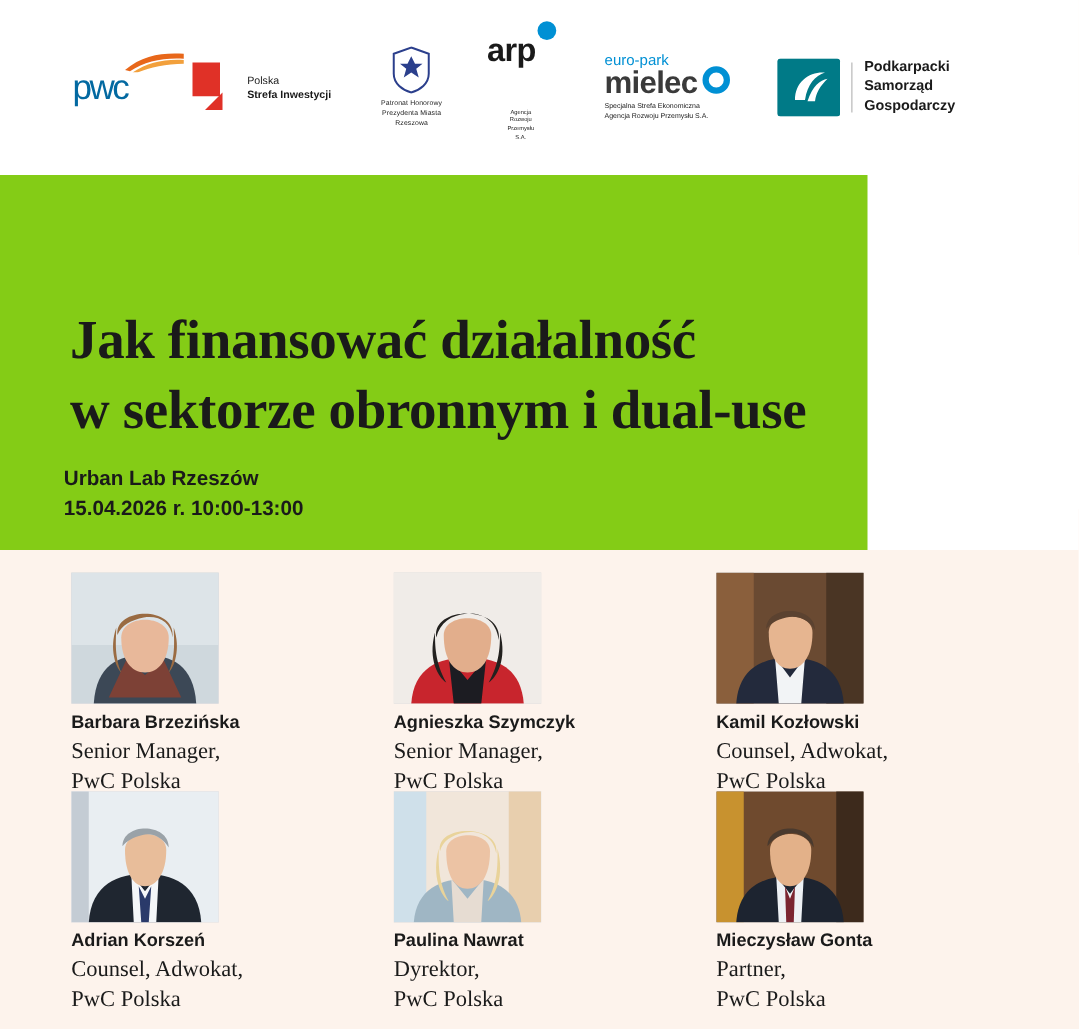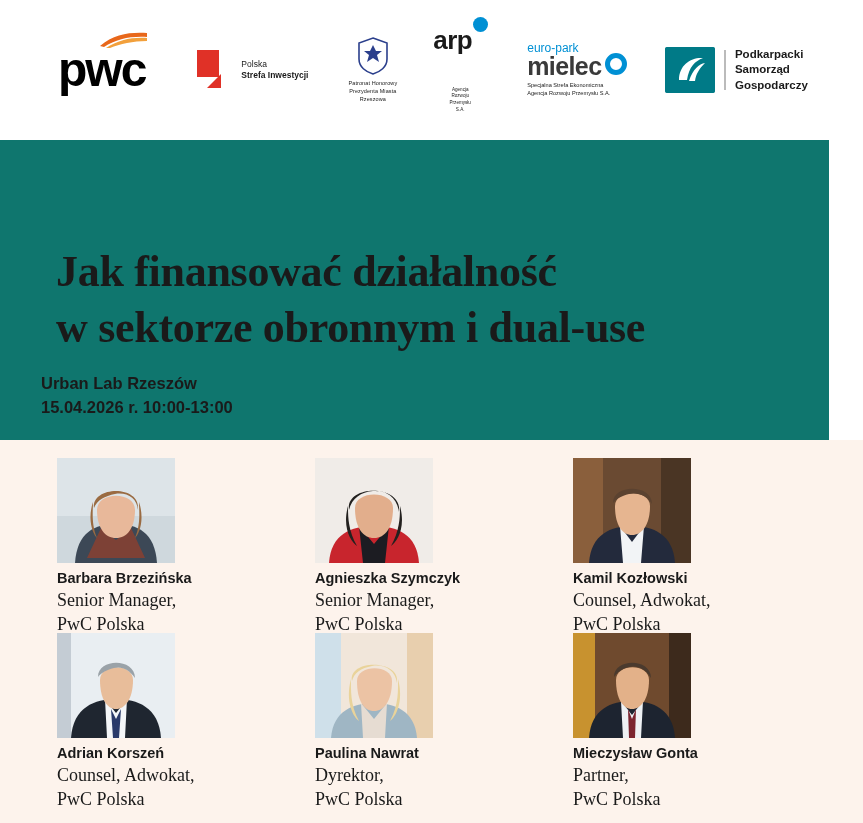--- a/index.html
+++ b/index.html
@@ -34,24 +34,24 @@
     flex-shrink: 0;
   }
 
   
   .logo-pwc {
     margin-right: 52px;
     position: relative;
   }
   .logo-pwc .word {
     font-family: "Liberation Sans", sans-serif;
-    font-weight: bold;
-    font-size: 48px;
+    font-weight: normal;
+    font-size: 28px;
     letter-spacing: -2px;
-    color: #000000;
+    color: #0369a1;
     line-height: 1;
   }
   .logo-pwc .swoosh {
     position: absolute;
     top: -14px;
     left: 42px;
     width: 48px;
     height: 16px;
   }
 
@@ -189,40 +189,40 @@
     font-weight: bold;
     line-height: 1.35;
     color: #1a1a1a;
   }
 
   
   .title-area {
     position: absolute;
     top: 140px;
     left: 0;
-    width: 829px;
+    width: 694px;
     height: 300px;
-    background: #0f766e;
+    background: #84cc16;
   }
   .headline {
     position: absolute;
     top: 104px;
     left: 56px;
     width: 790px;
     font-family: "Liberation Serif", serif;
     font-weight: bold;
     font-size: 44px;
     line-height: 1.27;
     color: #1a1a1a;
     letter-spacing: -0.3px;
   }
   .event-info {
     position: absolute;
     top: 232px;
-    left: 41px;
+    left: 51px;
     font-size: 16.5px;
     font-weight: bold;
     line-height: 1.45;
     color: #1a1a1a;
   }
 
   
   .speakers {
     position: absolute;
     top: 440px;

